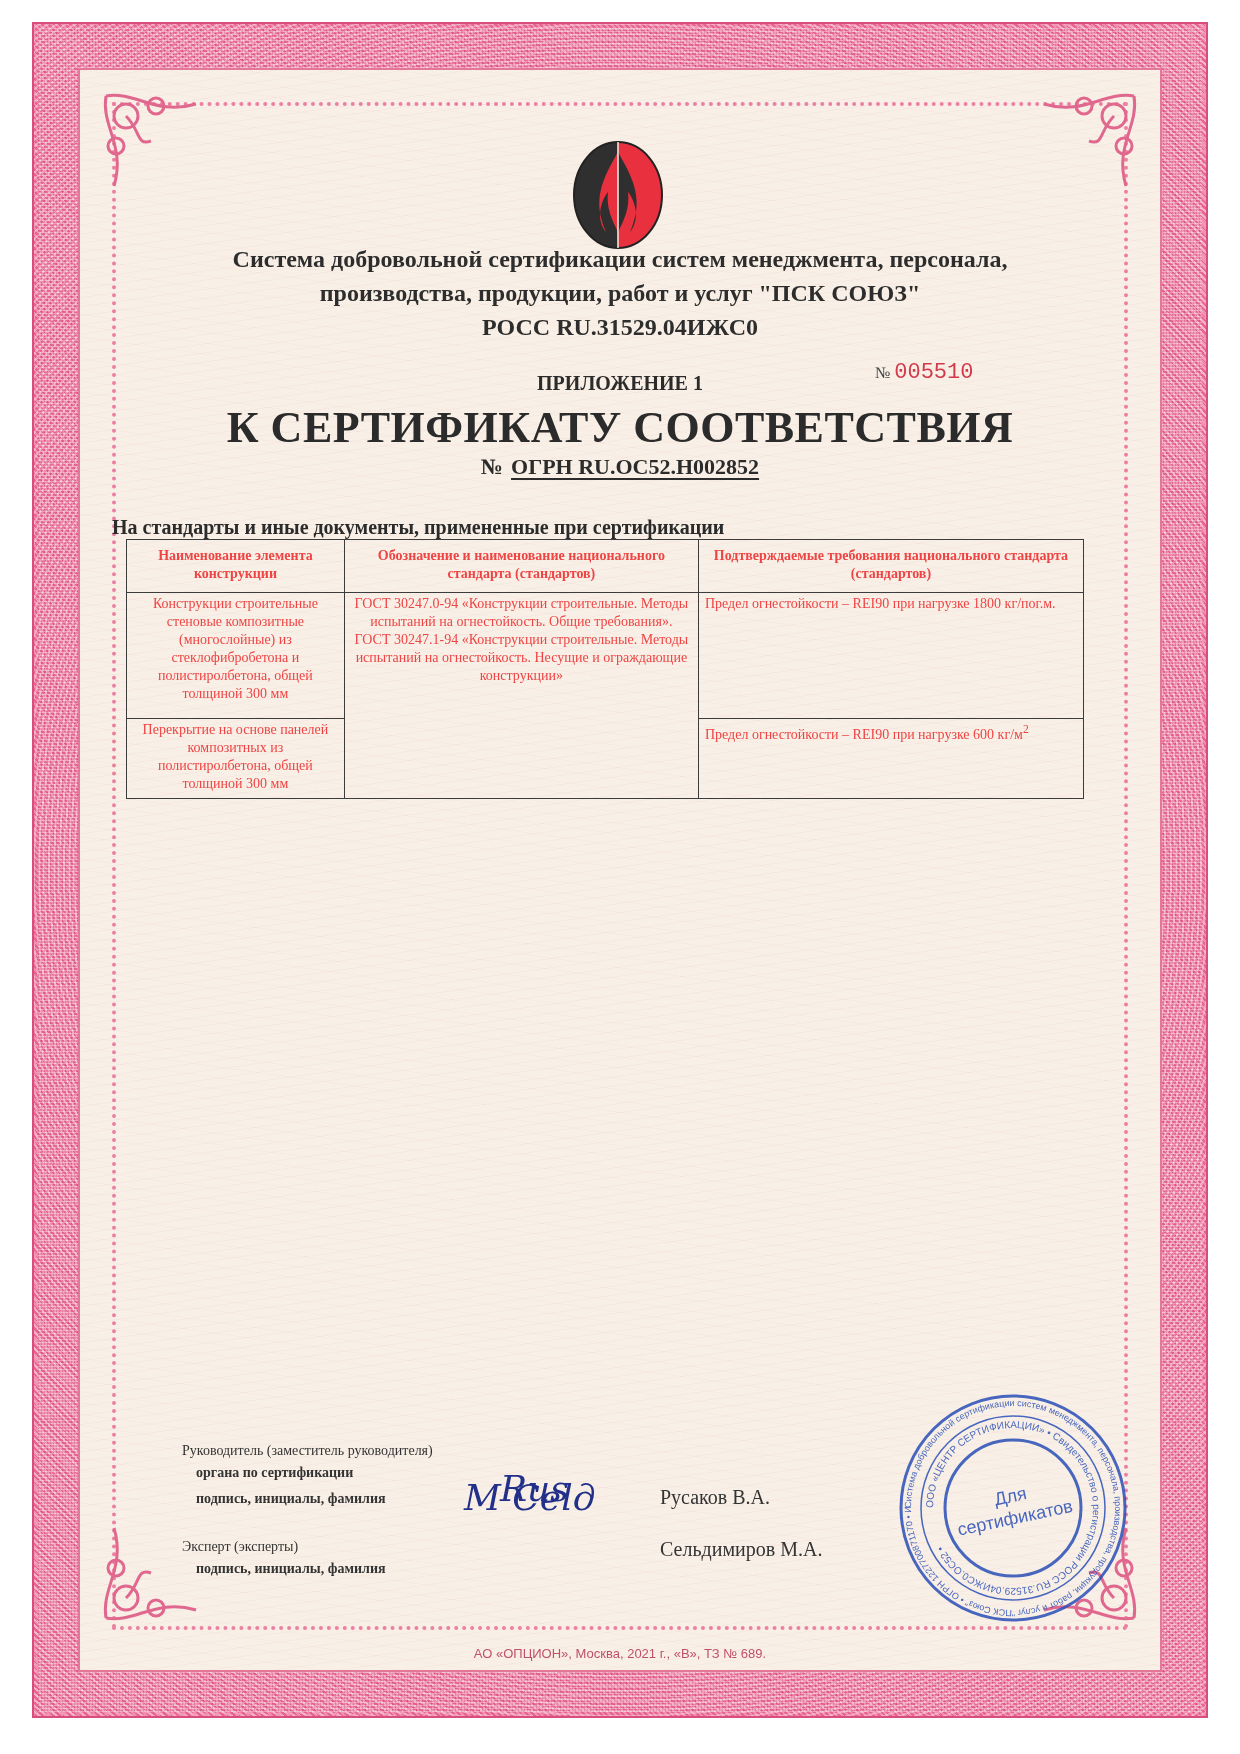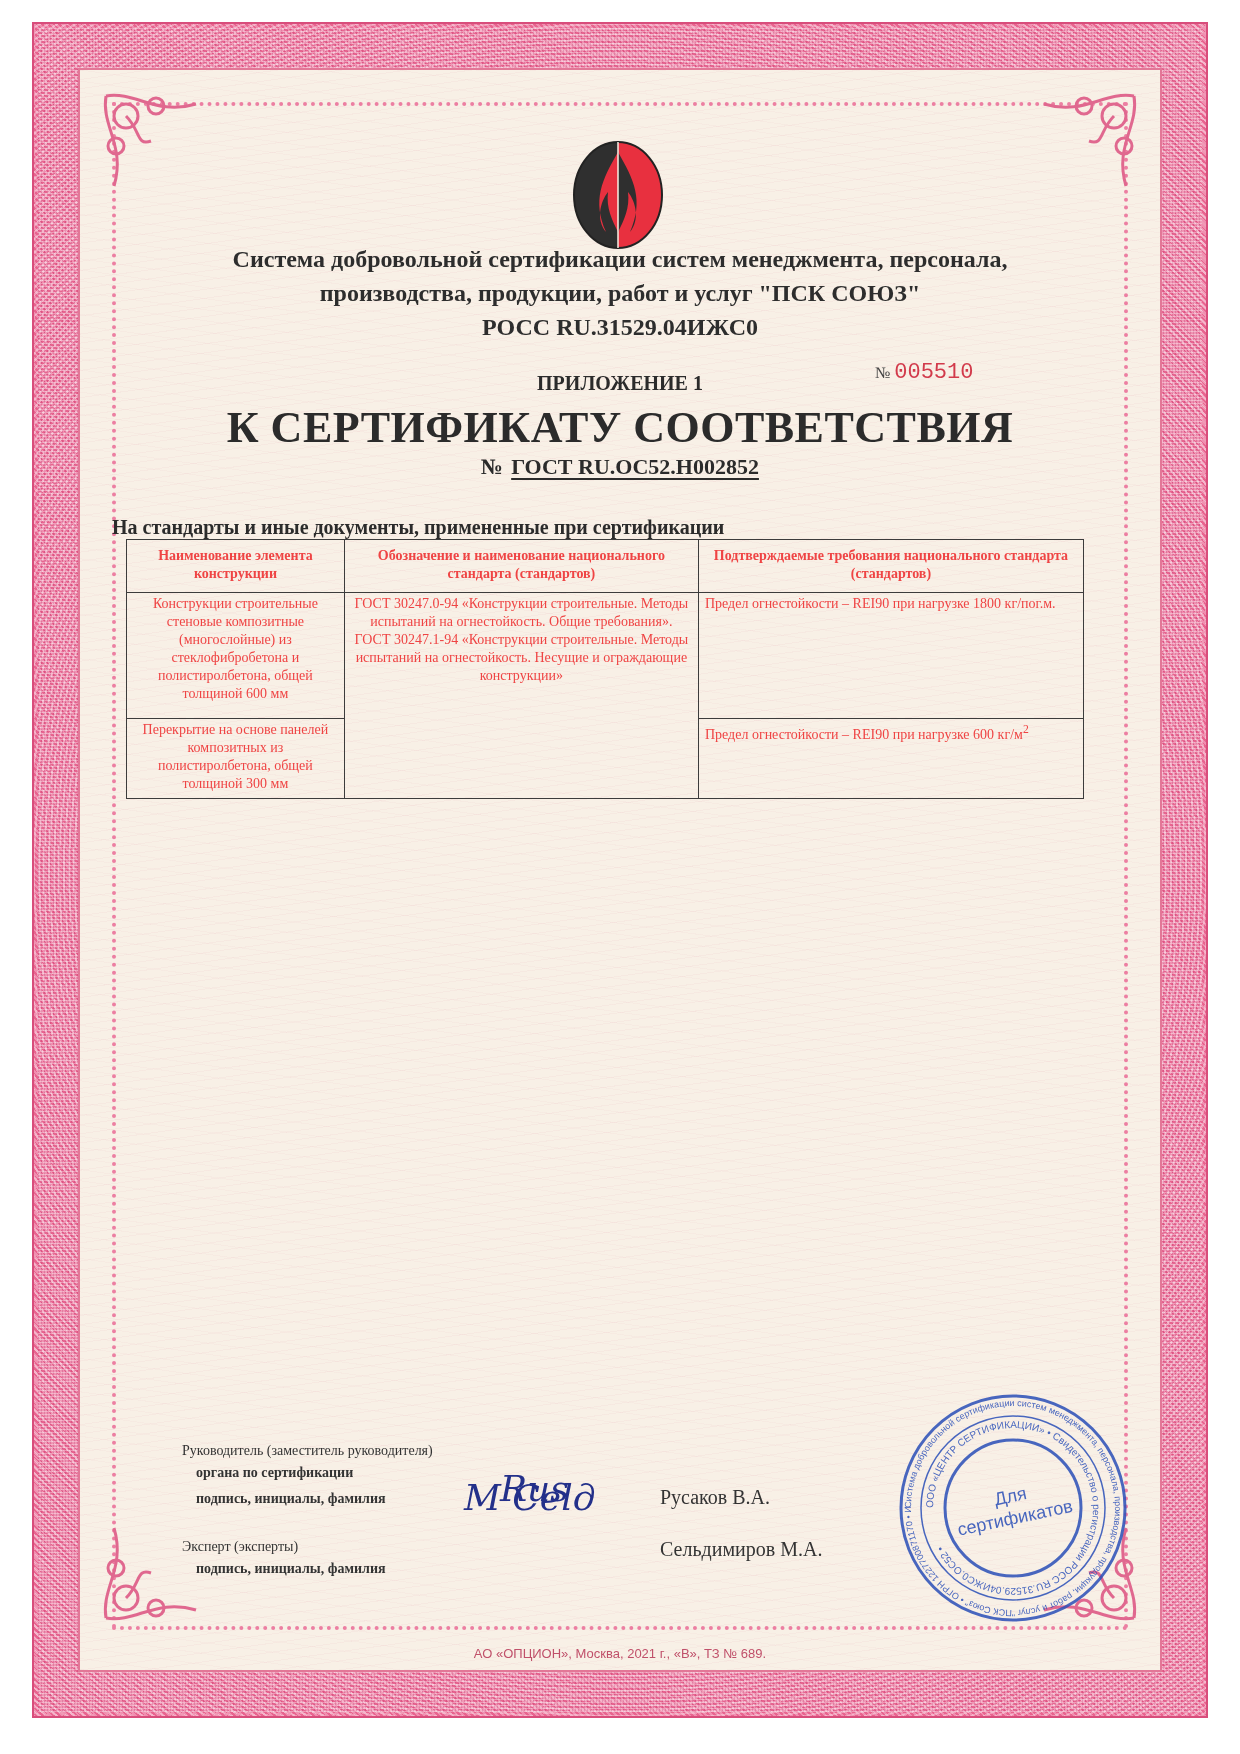--- a/index.html
+++ b/index.html
@@ -249,36 +249,36 @@
     <div>РОСС RU.31529.04ИЖС0</div>
   </div>
 
   <div class="serial">
     <span class="no">№</span><span>005510</span>
   </div>
 
   <div class="appendix">ПРИЛОЖЕНИЕ 1</div>
   <div class="cert-title">К СЕРТИФИКАТУ СООТВЕТСТВИЯ</div>
   <div class="cert-number">
-    <span>№</span><span class="val">ГОСТ RU.OC52.H002852</span>
+    <span>№</span><span class="val">ОГРН RU.OC52.H002852</span>
   </div>
 
   <div class="table-caption">На стандарты и иные документы, примененные при сертификации</div>
 
   <table class="std">
     <thead>
       <tr>
         <th class="col1">Наименование элемента конструкции</th>
         <th class="col2">Обозначение и наименование национального стандарта (стандартов)</th>
         <th class="col3">Подтверждаемые требования национального стандарта (стандартов)</th>
       </tr>
     </thead>
     <tbody>
       <tr style="height:126px">
-        <td>Конструкции строительные стеновые композитные (многослойные) из стеклофибробетона и полистиролбетона, общей толщиной 600 мм</td>
+        <td>Конструкции строительные стеновые композитные (многослойные) из стеклофибробетона и полистиролбетона, общей толщиной 300 мм</td>
         <td rowspan="2">ГОСТ 30247.0-94 «Конструкции строительные. Методы испытаний на огнестойкость. Общие требования». ГОСТ 30247.1-94 «Конструкции строительные. Методы испытаний на огнестойкость. Несущие и ограждающие конструкции»</td>
         <td class="req">Предел огнестойкости – REI90 при нагрузке 1800 кг/пог.м.</td>
       </tr>
       <tr style="height:80px">
         <td>Перекрытие на основе панелей композитных из полистиролбетона, общей толщиной 300 мм</td>
         <td class="req"><span>Предел огнестойкости – REI90 при нагрузке 600 кг/м</span><sup>2</sup></td>
       </tr>
     </tbody>
   </table>
 

